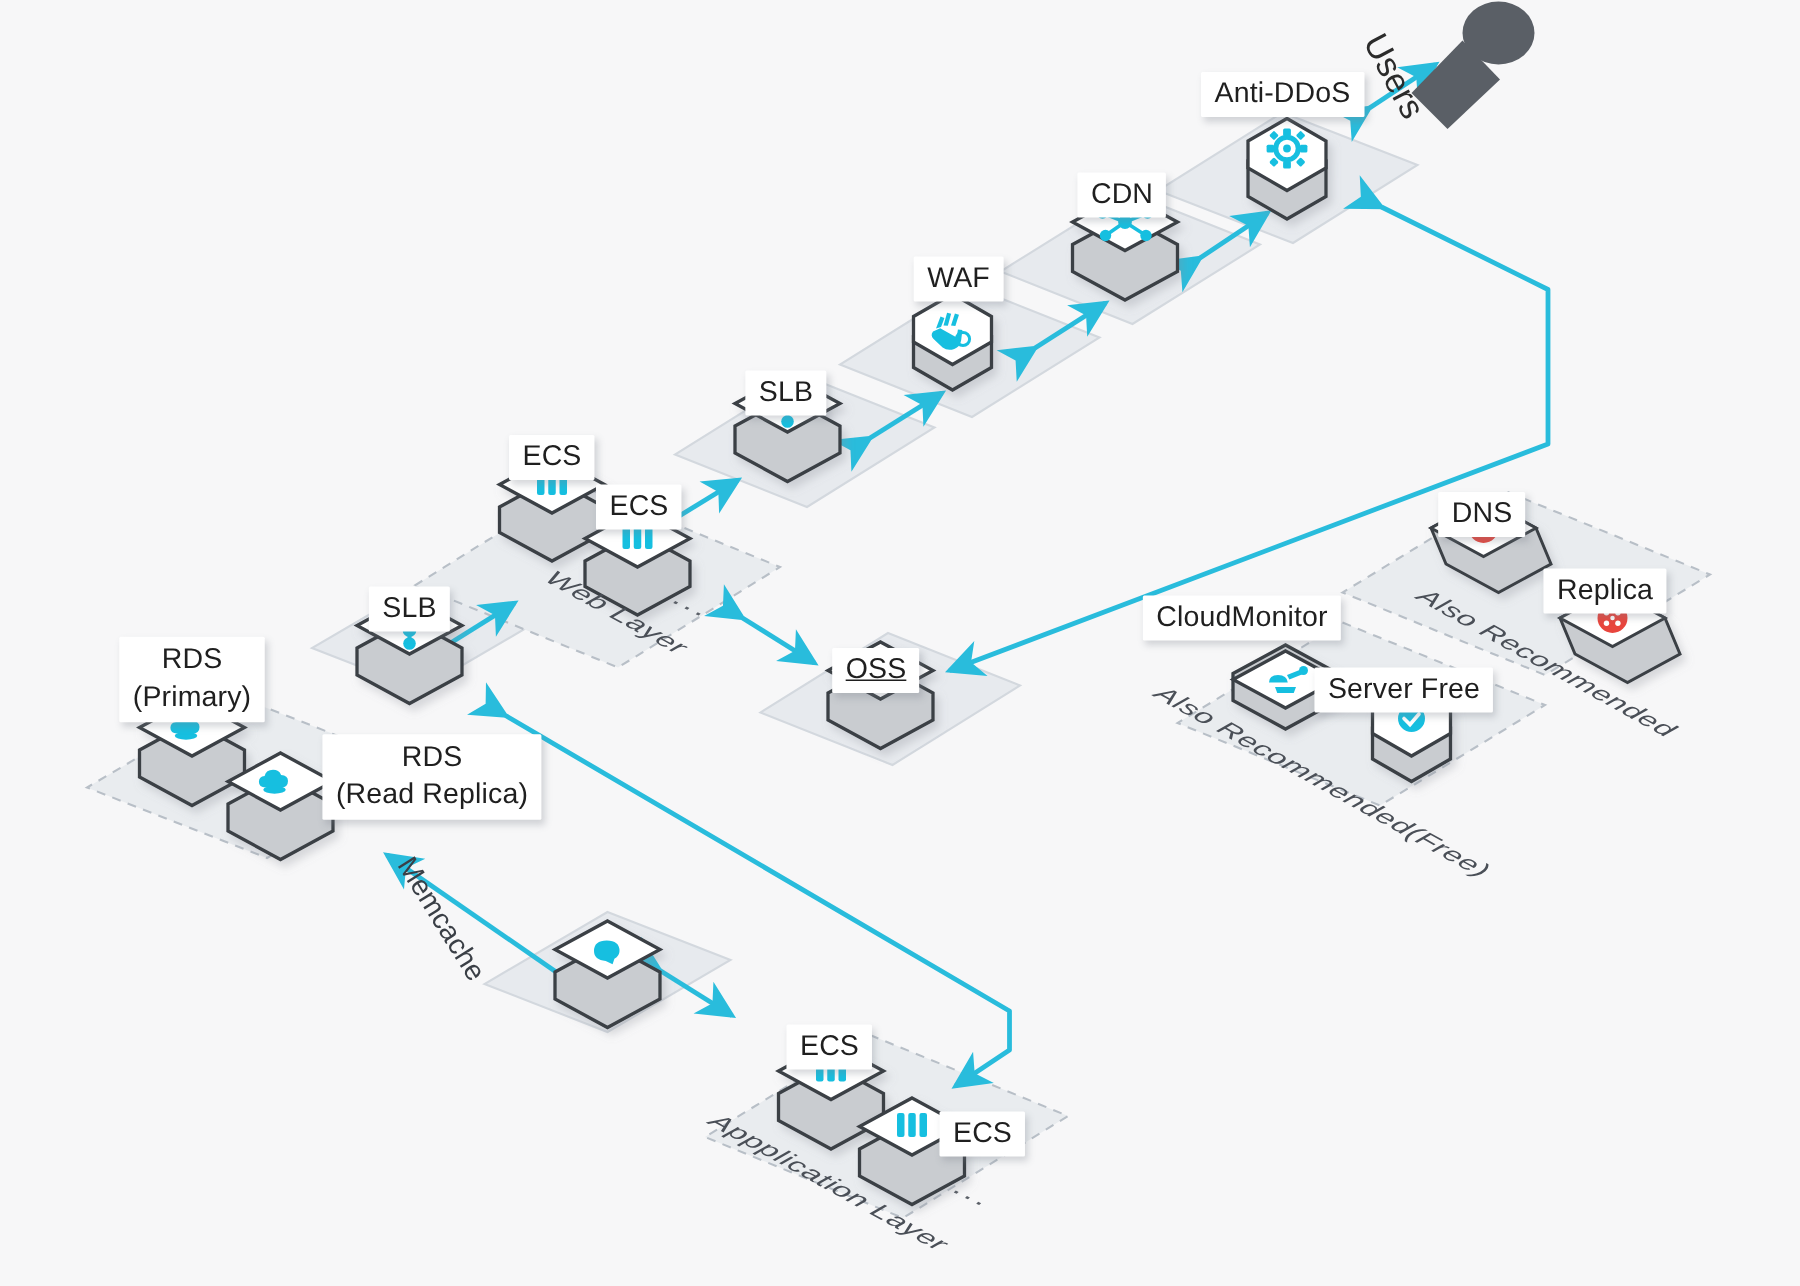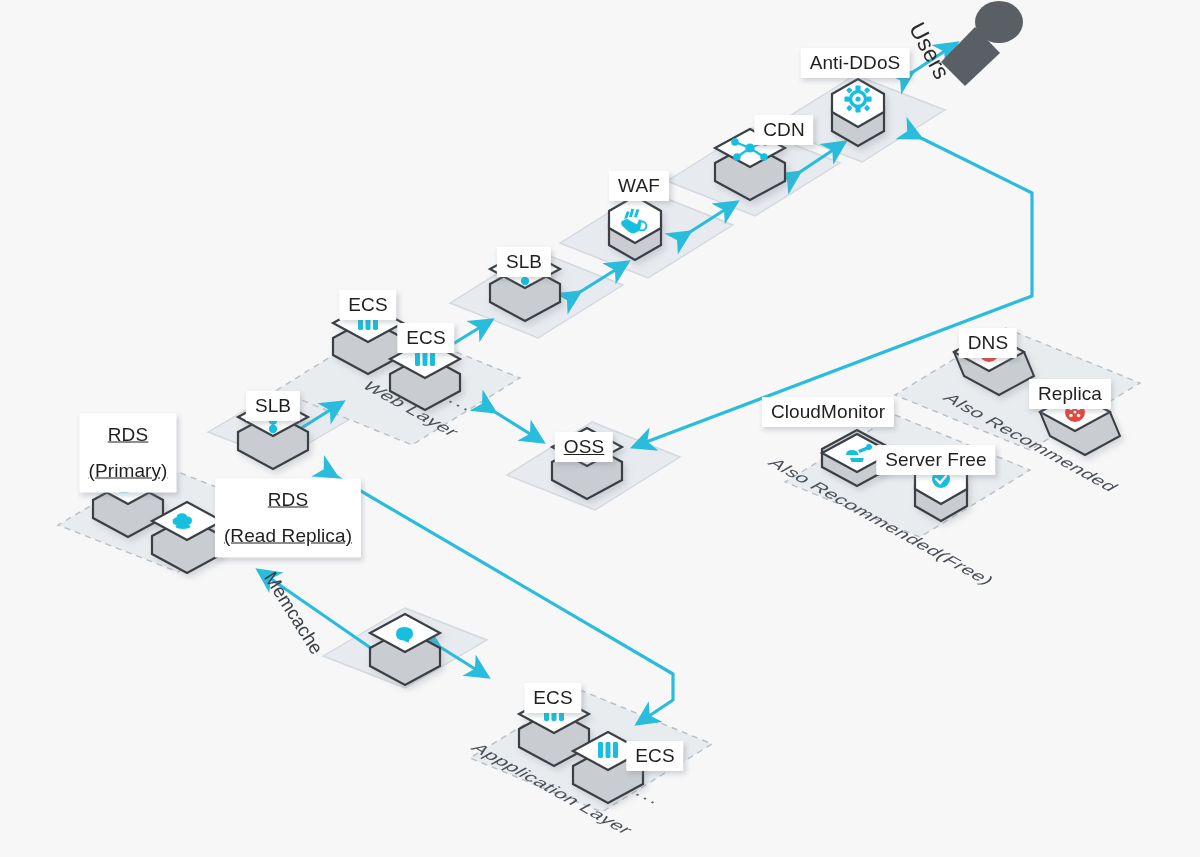--- a/index.html
+++ b/index.html
@@ -23,21 +23,21 @@
     line-height:23px;
     padding:3px 9px 4px 9px;
     white-space:pre;
     text-align:center;
     box-shadow:2px 3px 5px rgba(120,125,135,.30);
     border-radius:1px;
     transform:translate(-50%,-50%);
     z-index:40;
     letter-spacing:.1px;
   }
-  .chip.two{line-height:36px;text-decoration:underline;}
+  .chip.two{line-height:25px;}
 
   
   .regionlabel{
     position:absolute;
     color:#4a4f57;
     font-size:20px;
     font-style:italic;
     white-space:nowrap;
     transform-origin:0 0;
     z-index:18;
@@ -364,21 +364,21 @@
             <circle cx="1078.6" cy="408.5" r="1.8"></circle>
           <circle cx="1071" cy="415.5" r="1.8"></circle>
             <circle cx="1078.6" cy="415.5" r="1.8"></circle>
           <circle cx="1075" cy="412" r="1.5"></circle>
         </g>
       </g>
     </g>
   </svg>
 
   <div class="chip" style="left:855px;top:63px;">Anti-DDoS</div>
-  <div class="chip" style="left:784px;top:130px;">CDN</div>
+  <div class="chip" style="left:748px;top:130px;">CDN</div>
   <div class="chip" style="left:639px;top:186px;">WAF</div>
   <div class="chip" style="left:524px;top:262px;">SLB</div>
   <div class="chip" style="left:368px;top:305px;">ECS</div>
   <div class="chip" style="left:426px;top:338px;">ECS</div>
   <div class="chip" style="left:584px;top:447px;text-decoration:underline;">OSS</div>
   <div class="chip" style="left:273px;top:406px;">SLB</div>
   <div class="chip two" style="left:128px;top:453px;">RDS
 (Primary)</div>
   <div class="chip two" style="left:288px;top:518px;">RDS
 (Read Replica)</div>

